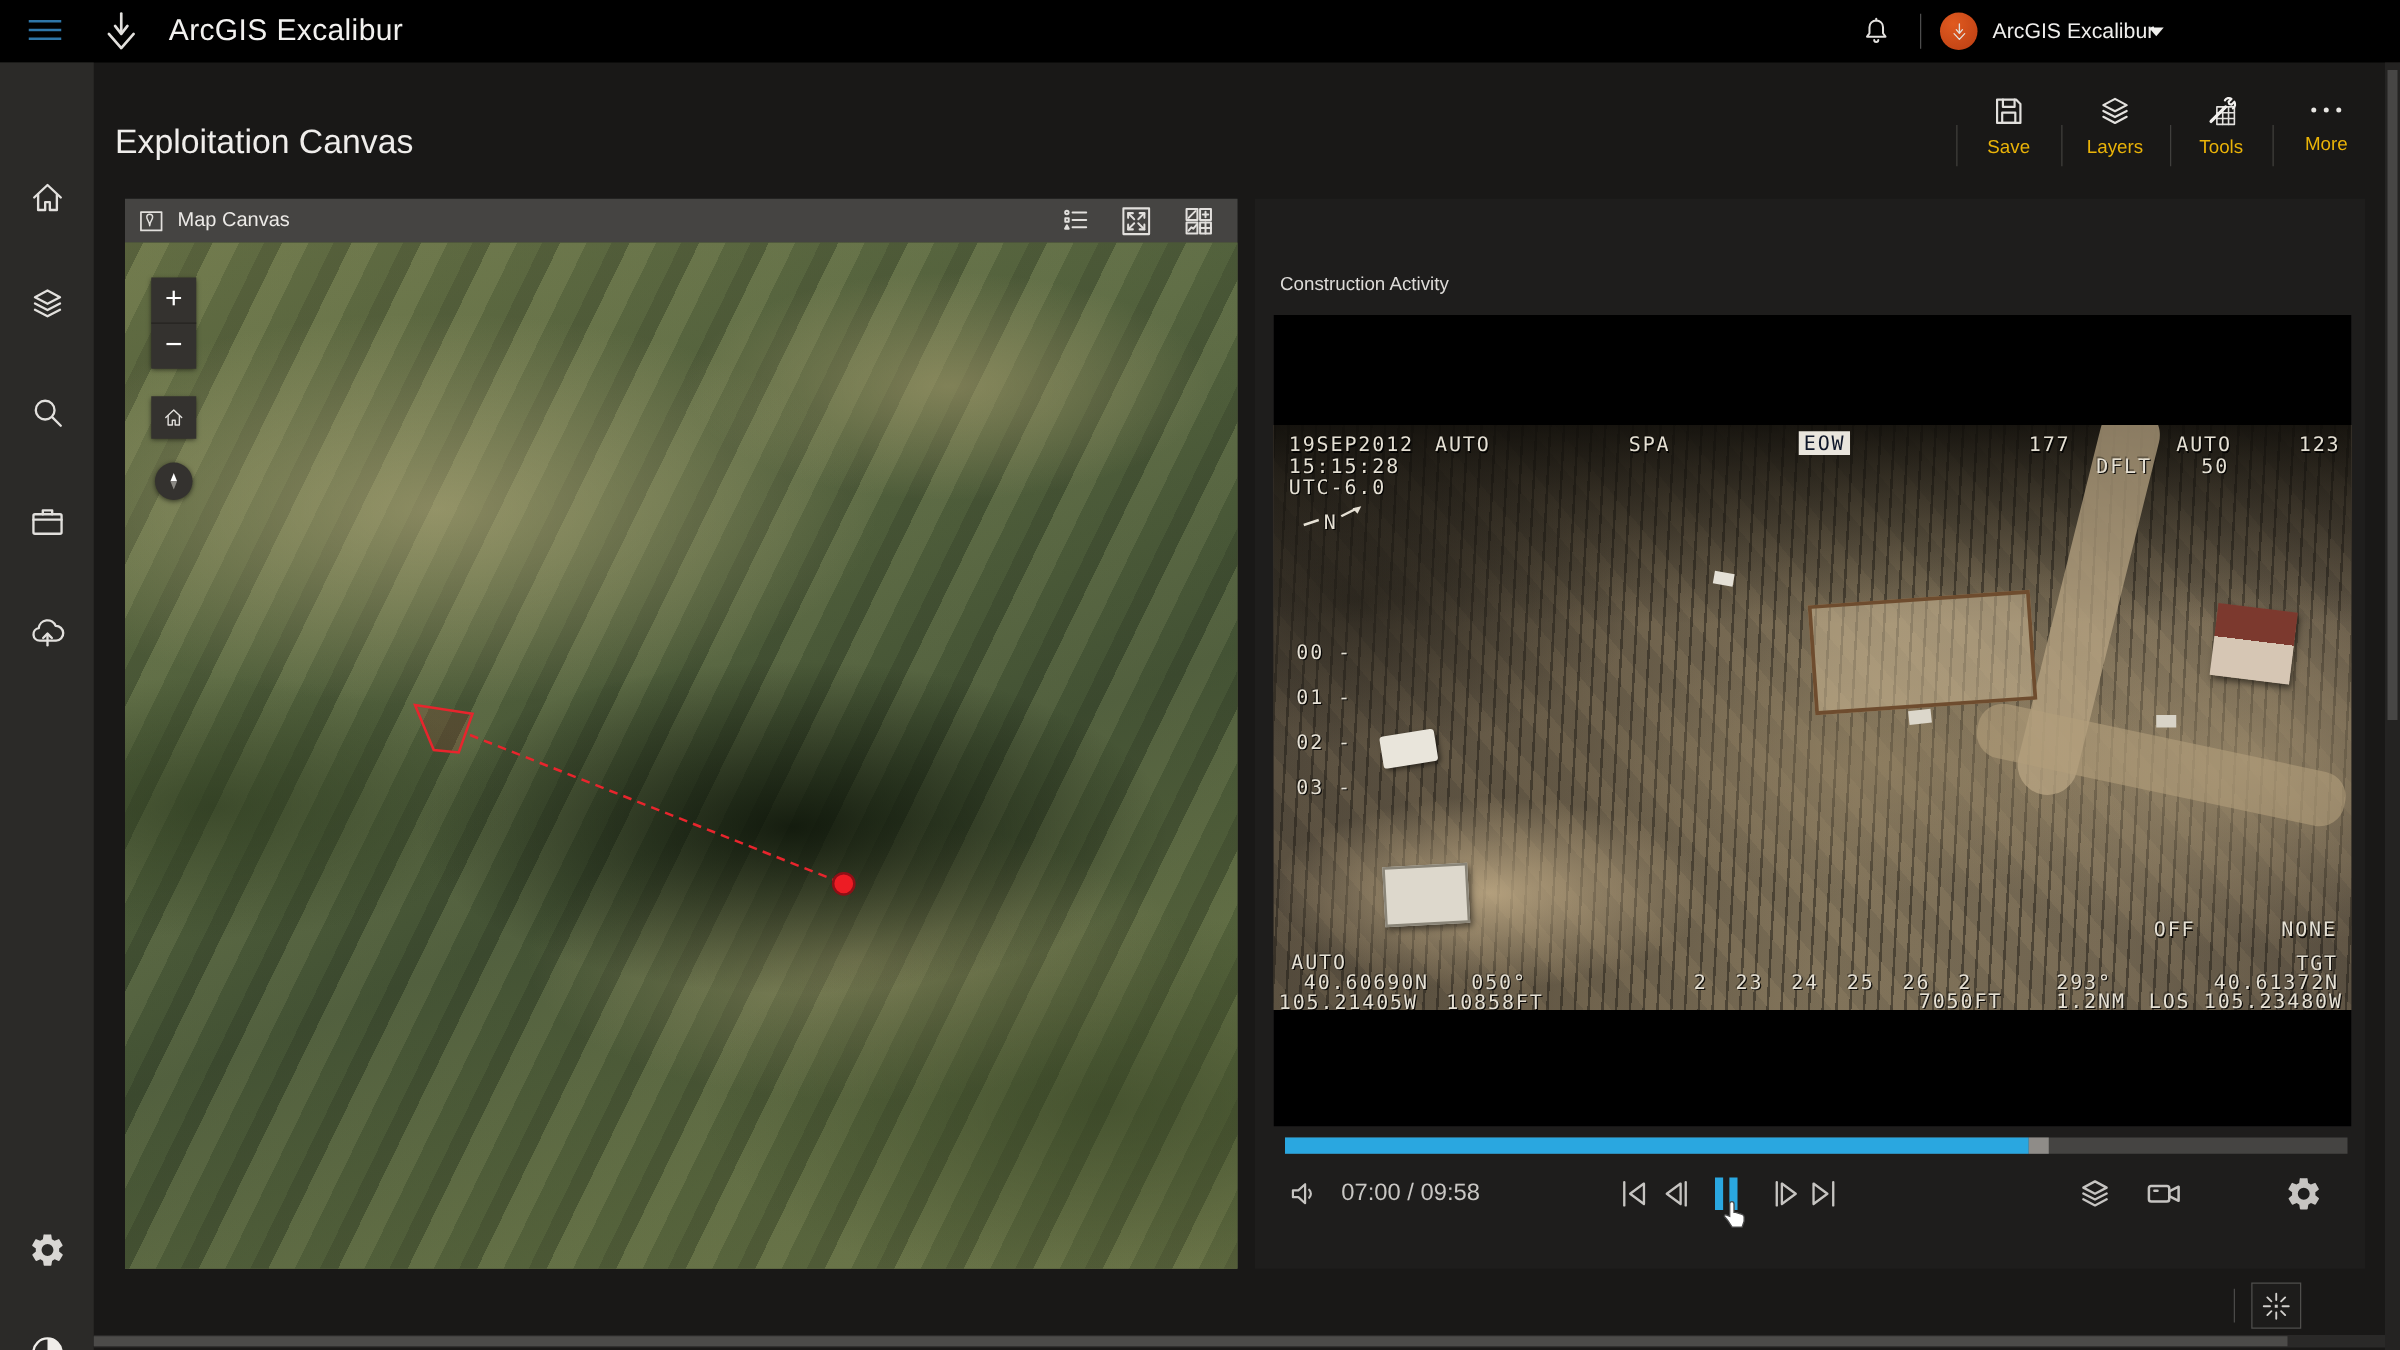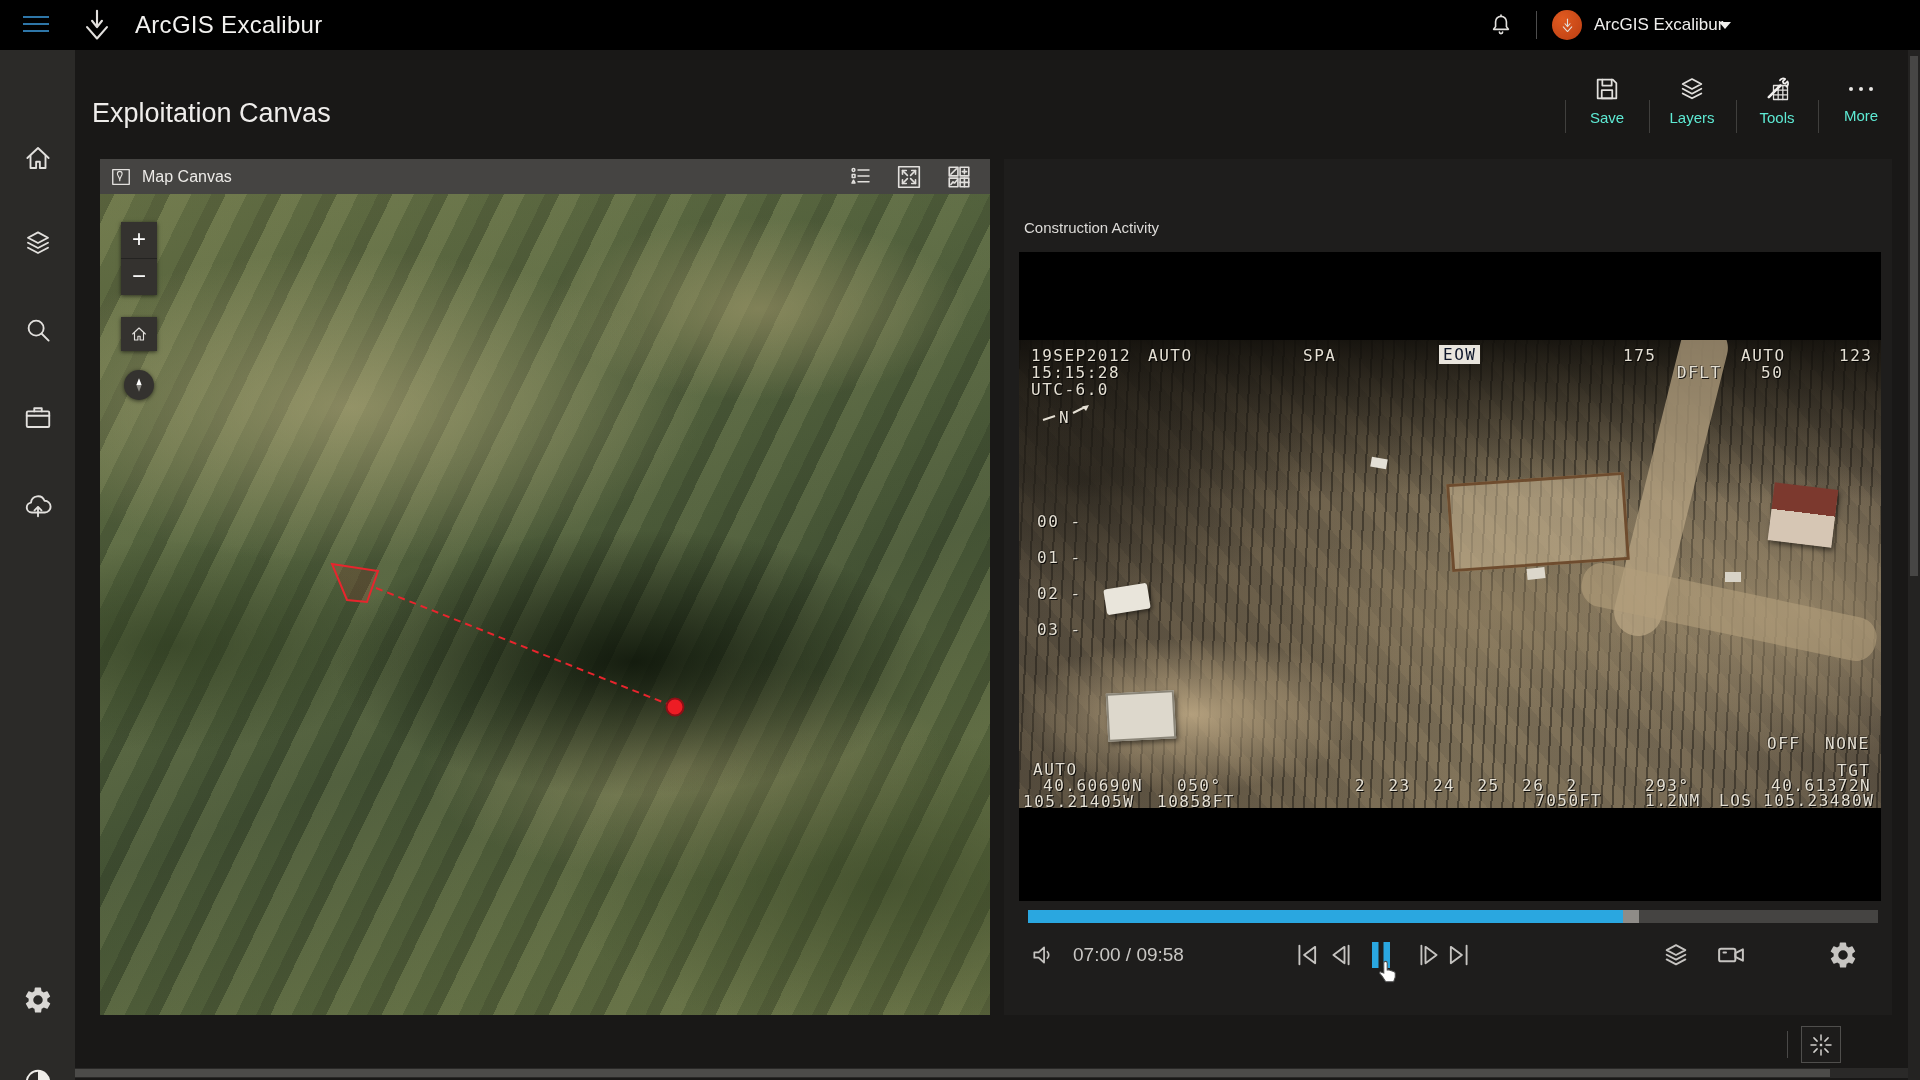--- a/index.html
+++ b/index.html
@@ -22,21 +22,21 @@
   .account-name{left:1594px;top:15px;font-size:17px;color:#f0efed;}
   .account-caret{left:1718px;top:20px;cursor:pointer;}
 
   
   .sidebar{left:0;top:50px;width:75px;height:1030px;background:#2b2a28;}
   .side-btn{position:absolute;left:20px;width:36px;height:36px;display:flex;align-items:center;justify-content:center;cursor:pointer;}
 
   
   .page-title{left:92px;top:98px;font-size:27px;color:#efedeb;}
   .act-item{position:absolute;top:75px;width:70px;text-align:center;cursor:pointer;}
-  .act-item .lbl{font-size:15px;color:#5eead4;margin-top:6px;}
+  .act-item .lbl{font-size:15px;color:#eab308;margin-top:6px;}
   .act-item svg{margin:0 auto;}
   .act-div{position:absolute;top:100px;width:1px;height:33px;background:#403f3d;}
   .dots i{display:inline-block;width:4px;height:4px;border-radius:50%;background:#e8e6e3;margin:0 3px;vertical-align:middle;}
   .dots{height:26px;line-height:26px;}
 
   
   .panel-hdr{position:absolute;left:0;top:0;right:0;height:35px;background:#454442;display:flex;align-items:center;}
   .panel-hdr .t{font-size:16px;color:#eceae7;margin-left:10px;}
   .hdr-ico{position:absolute;top:5px;width:26px;height:26px;display:flex;align-items:center;justify-content:center;cursor:pointer;}
 
@@ -310,21 +310,21 @@
         <div class="vshape" style="left:508px;top:228px;width:18px;height:11px;background:#dcd7cb;transform:rotate(-6deg);"></div>
         <div class="vshape" style="left:706px;top:232px;width:16px;height:10px;background:#d8d3c7;"></div>
 
         <div class="telemetry">
           <span style="left:12px;top:6px">19SEP2012</span>
           <span style="left:12px;top:23px">15:15:28</span>
           <span style="left:12px;top:40px">UTC-6.0</span>
           <span style="left:129px;top:6px">AUTO</span>
           <span style="left:284px;top:6px">SPA</span>
           <span class="eow-box" style="left:420px;top:5px">EOW</span>
-          <span style="left:604px;top:6px">175</span>
+          <span style="left:604px;top:6px">177</span>
           <span style="left:722px;top:6px">AUTO</span>
           <span style="left:820px;top:6px">123</span>
           <span style="left:658px;top:23px">DFLT</span>
           <span style="left:742px;top:23px">50</span>
 
           <svg class="abs" style="left:22px;top:62px" width="52" height="28" viewBox="0 0 52 28">
             <line x1="2" y1="18" x2="14" y2="14" stroke="#e5e0d4" stroke-width="2"></line>
             <text x="18" y="21" fill="#e5e0d4" font-size="16" font-family="DejaVu Sans Mono,monospace">N</text>
             <line x1="32" y1="11" x2="44" y2="5" stroke="#e5e0d4" stroke-width="2"></line>
             <polygon points="48,3 41,4.5 45,9" fill="#e5e0d4"></polygon>
@@ -336,21 +336,21 @@
           <span style="left:18px;top:280px">03 -</span>
 
           <span style="left:14px;top:420px">AUTO</span>
           <span style="left:24px;top:436px">40.60690N</span>
           <span style="left:158px;top:436px">050°</span>
           <span style="left:4px;top:452px">105.21405W</span>
           <span style="left:138px;top:452px">10858FT</span>
 
           <span style="left:336px;top:436px">2  23  24  25  26  2</span>
 
-          <span style="left:748px;top:394px">OFF</span>
+          <span style="left:704px;top:394px">OFF</span>
           <span style="left:806px;top:394px">NONE</span>
           <span style="left:818px;top:421px">TGT</span>
           <span style="left:626px;top:436px">293°</span>
           <span style="left:752px;top:436px">40.61372N</span>
           <span style="left:516px;top:451px">7050FT</span>
           <span style="left:626px;top:451px">1.2NM</span>
           <span style="left:700px;top:451px">LOS</span>
           <span style="left:744px;top:451px">105.23480W</span>
         </div>
       </div>

